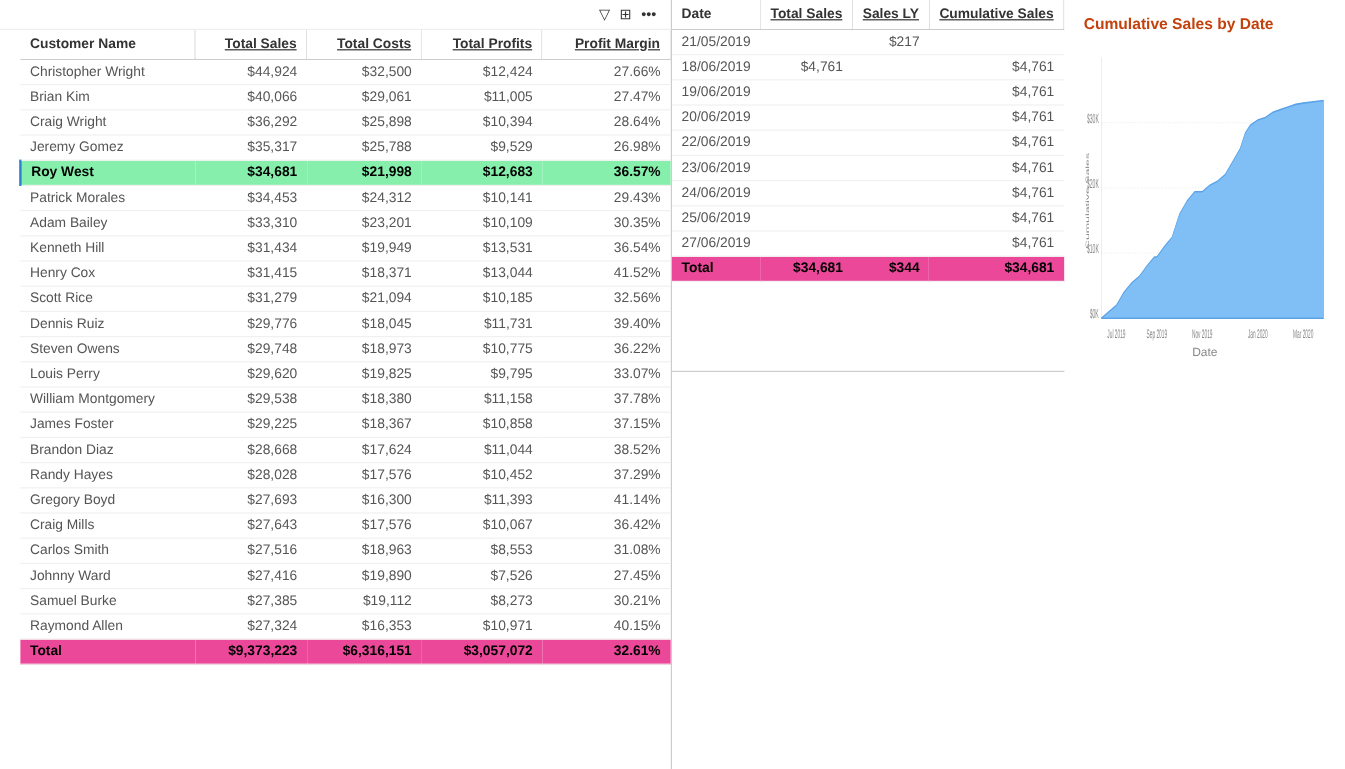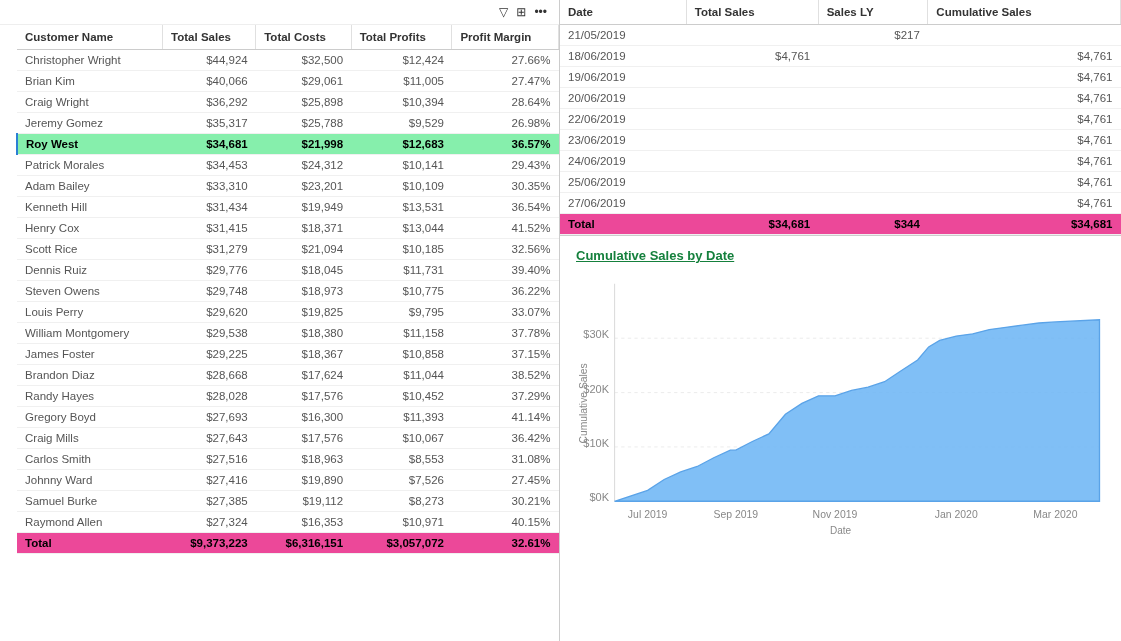--- a/index.html
+++ b/index.html
@@ -21,21 +21,21 @@
       border-right: 1px solid #ccc;
       display: flex;
       flex-direction: column;
       position: relative;
     }
 
     .right-panel {
       flex: 1;
       height: 641px;
       display: flex;
-      flex-direction: column;
+      flex-direction: row;
       padding: 0 0 0 0;
     }
 
     
     .data-table {
       width: 100%;
       border-collapse: collapse;
       font-size: 11.5px;
     }
 
@@ -47,20 +47,22 @@
       text-align: left;
       font-weight: 600;
       color: #333;
       white-space: nowrap;
       position: sticky;
       top: 0;
       z-index: 2;
     }
 
     .data-table th.num {
+      text-align: right;
+      text-decoration: underline;
     }
 
     .data-table td {
       padding: 4px 8px;
       border-bottom: 1px solid #f0f0f0;
       color: #555;
       white-space: nowrap;
     }
 
     .data-table td.num {
@@ -106,23 +108,22 @@
 
     
     .chart-area {
       padding: 12px 16px;
       flex: 1;
     }
 
     .chart-title {
       font-size: 13px;
       font-weight: 600;
-      color: #15803d;
+      color: #c2410c;
       margin-bottom: 10px;
-      text-decoration: underline;
     }
 
     .chart-container {
       position: relative;
       width: 100%;
       height: 250px;
     }
 
     svg.chart {
       width: 100%;

